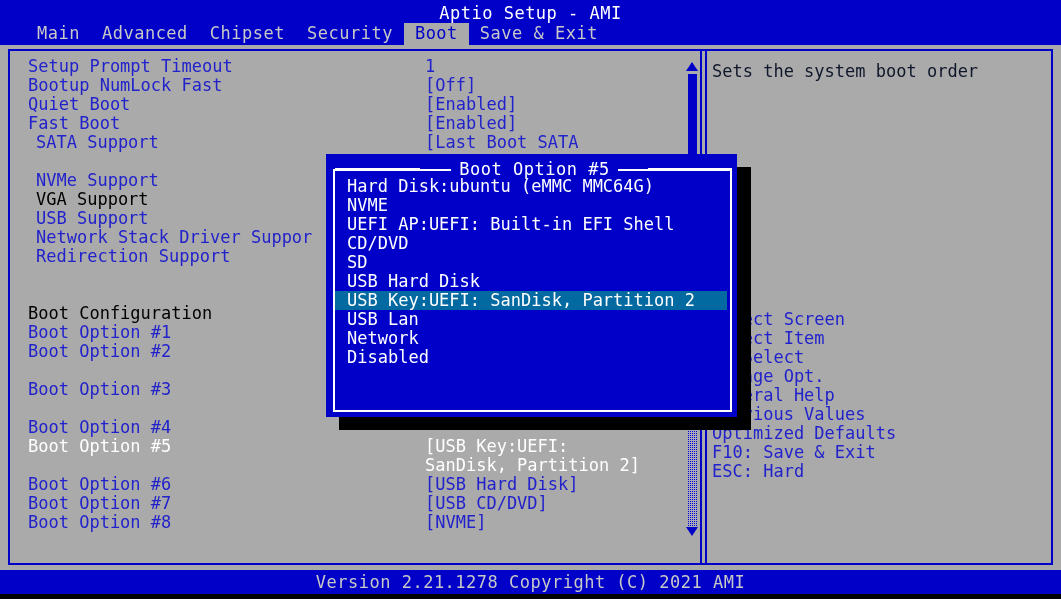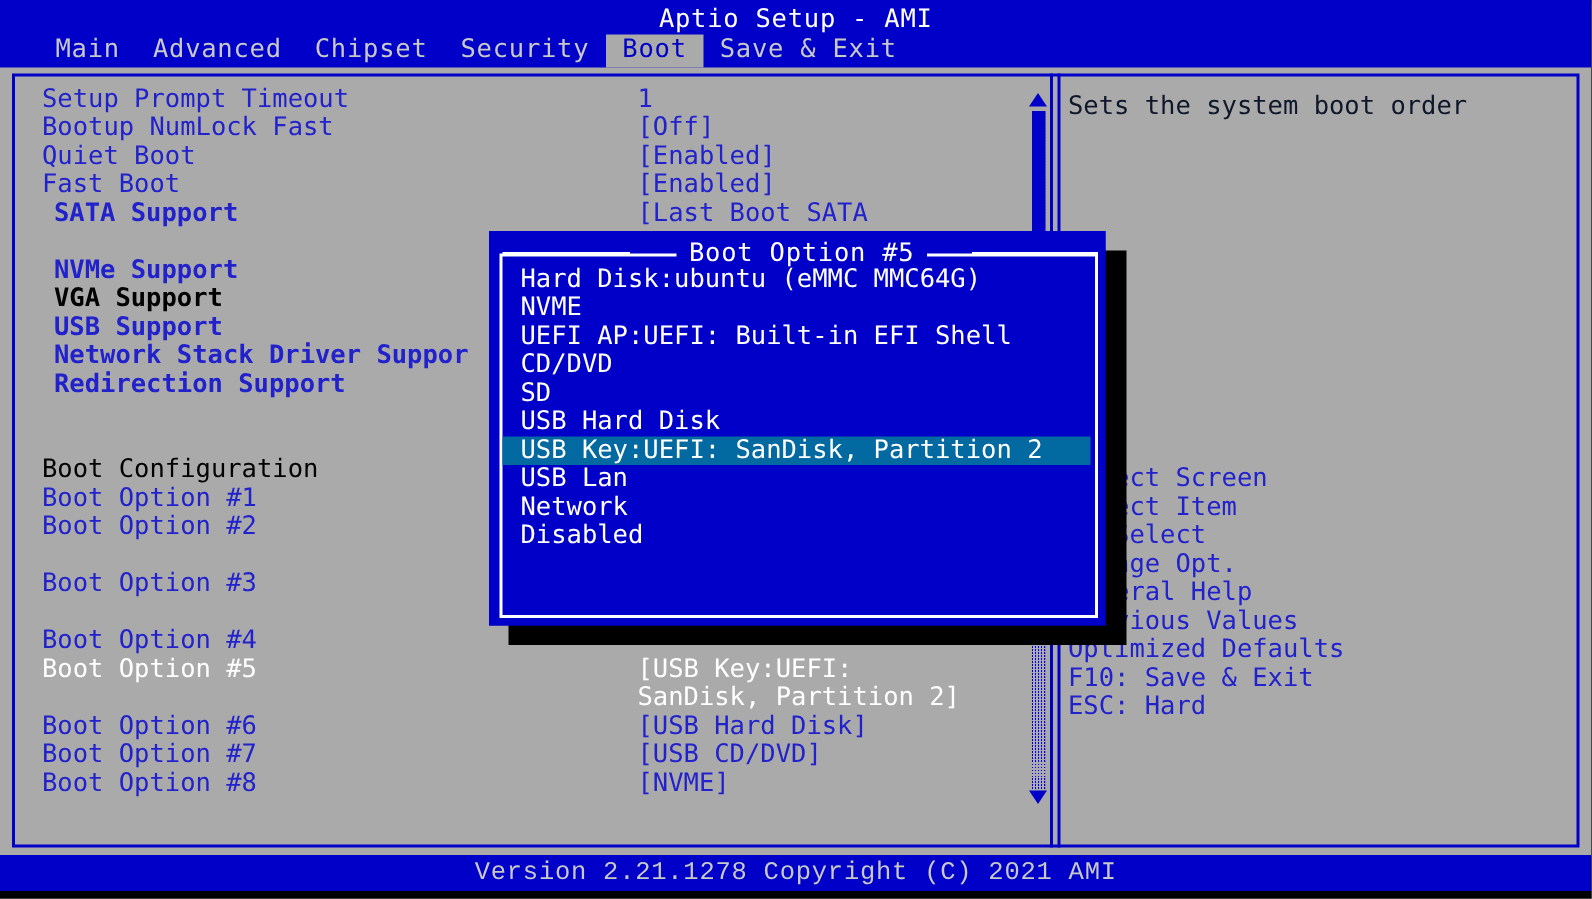--- a/index.html
+++ b/index.html
@@ -90,21 +90,21 @@
     left: 0;
     width: 690px;
     height: 19px;
     white-space: nowrap;
   }
   .slabel {
     position: absolute;
     left: 28px;
     color: #2222cc;
   }
-  .slabel.indent { left: 36px; font-weight: bold; }
+  .slabel.indent { left: 36px; }
   .slabel.header { color: #000000; left: 28px; }
   .slabel.dim    { color: #000000; }
   .slabel.sel    { color: #ffffff; }
   .svalue {
     position: absolute;
     left: 425px;
     color: #2222cc;
   }
   .svalue.sel { color: #ffffff; }
 
@@ -225,21 +225,20 @@
     padding-left: 12px;
   }
 
   
   .footer {
     position: absolute;
     left: 0; top: 570px;
     width: 1061px;
     height: 24px;
     background: #0000c8;
-    font-family: Liberation Mono, monospace;
   }
   .footer-text {
     position: absolute;
     left: 0; top: 3px;
     width: 1061px;
     text-align: center;
     color: #c8c8c8;
     letter-spacing: 0.5px;
   }
   .bottom-black {

